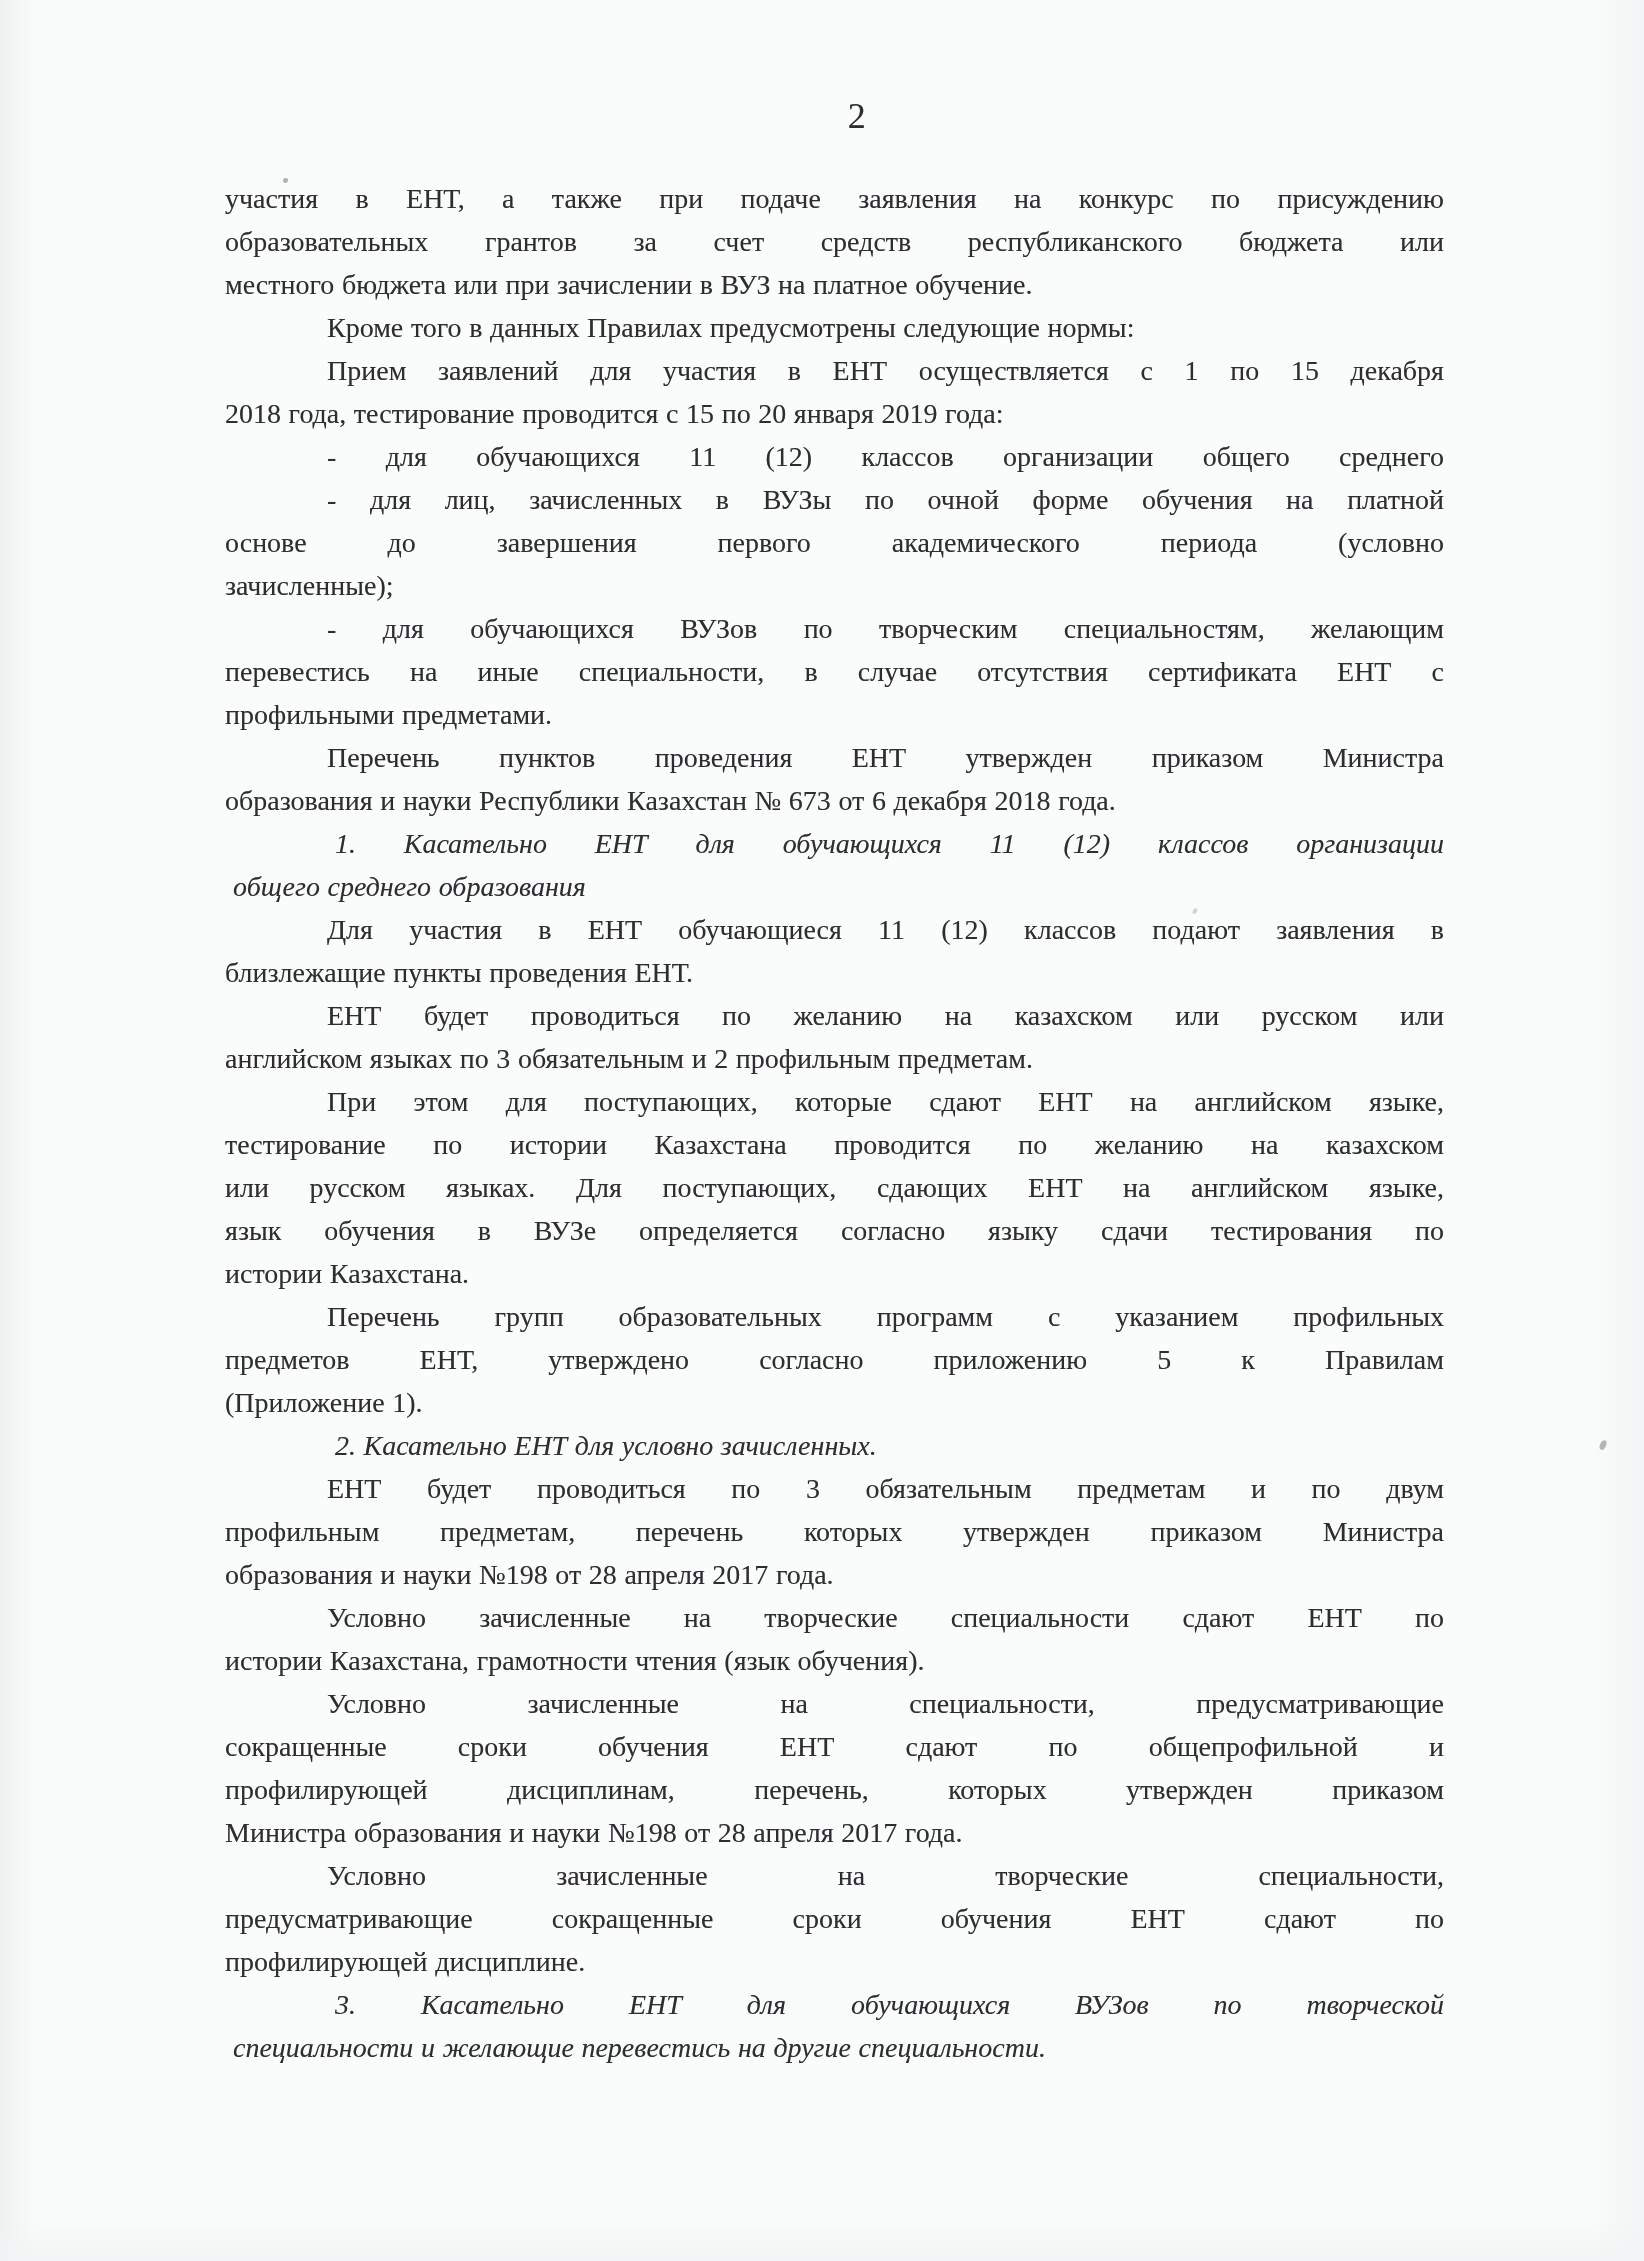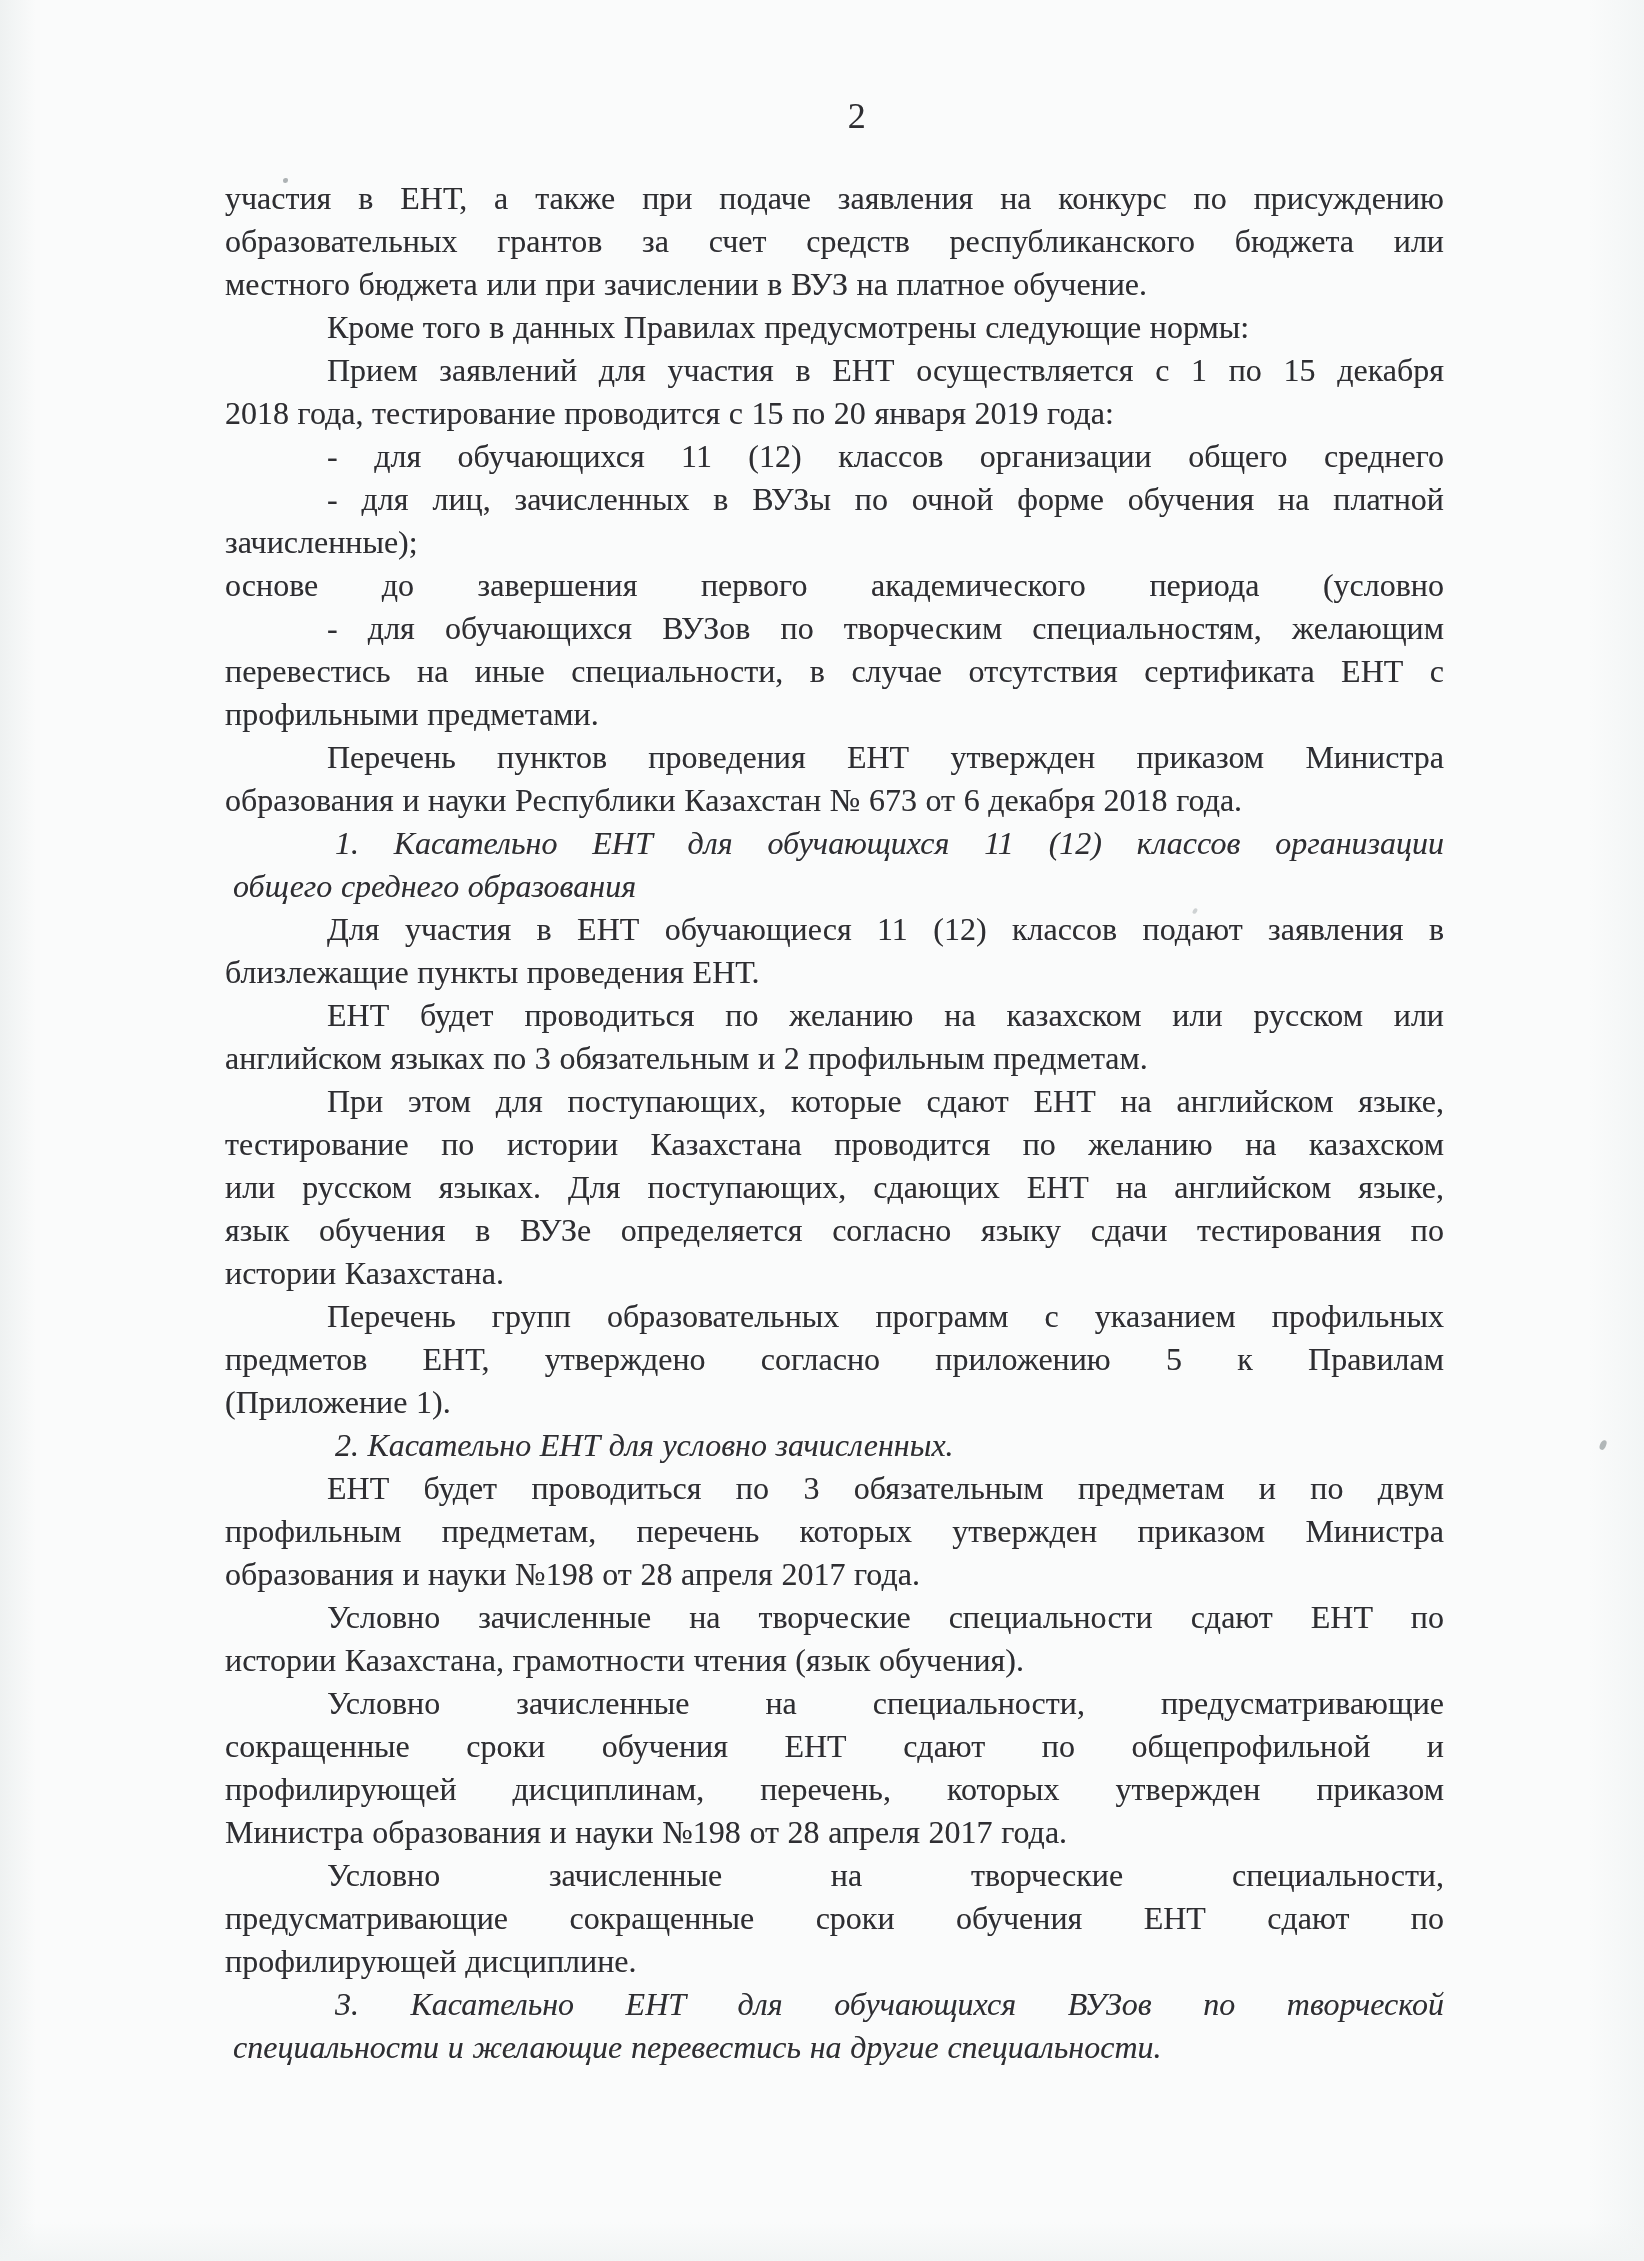--- a/index.html
+++ b/index.html
@@ -38,21 +38,21 @@
     font-size: 36px;
     line-height: 39px;
     letter-spacing: 0.6px;
     text-shadow: 0 0 0.6px rgba(46,46,50,0.35);
   }
   .text-block {
     position: absolute;
     top: 177px;
     left: 225px;
     width: 1219px;
-    font-size: 32px;
+    font-size: 28px;
     line-height: 43px;
     text-shadow: 0 0 0.6px rgba(46,46,50,0.35);
   }
   .line {
     text-align: justify;
     text-align-last: left;
     white-space: normal;
     word-spacing: 0.6px;
   }
   .line.just { text-align-last: justify; }
@@ -79,22 +79,22 @@
 
   <div class="text-block">
       <div class="line just">участия в ЕНТ, а также при подаче заявления на конкурс по присуждению</div>
       <div class="line just">образовательных грантов за счет средств республиканского бюджета или</div>
       <div class="line">местного бюджета или при зачислении в ВУЗ на платное обучение.</div>
       <div class="line ind">Кроме того в данных Правилах предусмотрены следующие нормы:</div>
       <div class="line ind just">Прием заявлений для участия в ЕНТ осуществляется с 1 по 15 декабря</div>
       <div class="line">2018 года, тестирование проводится с 15 по 20 января 2019 года:</div>
       <div class="line ind just">- для обучающихся 11 (12) классов организации общего среднего</div>
       <div class="line ind just">- для лиц, зачисленных в ВУЗы по очной форме обучения на платной</div>
+      <div class="line just">основе до завершения первого академического периода (условно</div>
       <div class="line">зачисленные);</div>
-      <div class="line just">основе до завершения первого академического периода (условно</div>
       <div class="line ind just">- для обучающихся ВУЗов по творческим специальностям, желающим</div>
       <div class="line just">перевестись на иные специальности, в случае отсутствия сертификата ЕНТ с</div>
       <div class="line">профильными предметами.</div>
       <div class="line ind just">Перечень пунктов проведения ЕНТ утвержден приказом Министра</div>
       <div class="line">образования и науки Республики Казахстан № 673 от 6 декабря 2018 года.</div>
       <div class="line ind just it">1. Касательно ЕНТ для обучающихся 11 (12) классов организации</div>
       <div class="line it">общего среднего образования</div>
       <div class="line ind just">Для участия в ЕНТ обучающиеся 11 (12) классов подают заявления в</div>
       <div class="line">близлежащие пункты проведения ЕНТ.</div>
       <div class="line ind just">ЕНТ будет проводиться по желанию на казахском или русском или</div>

